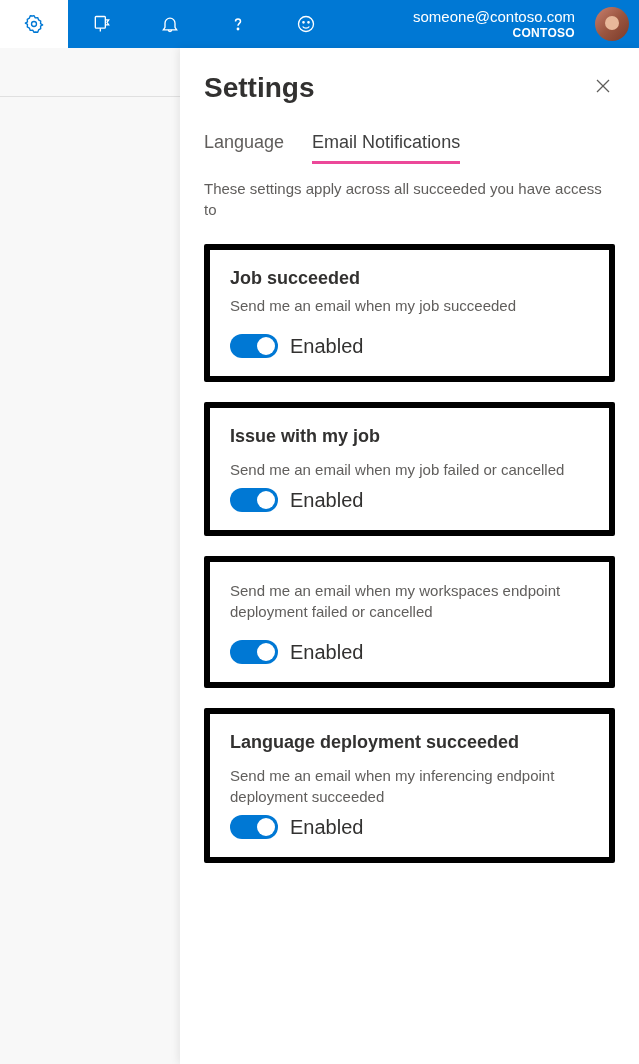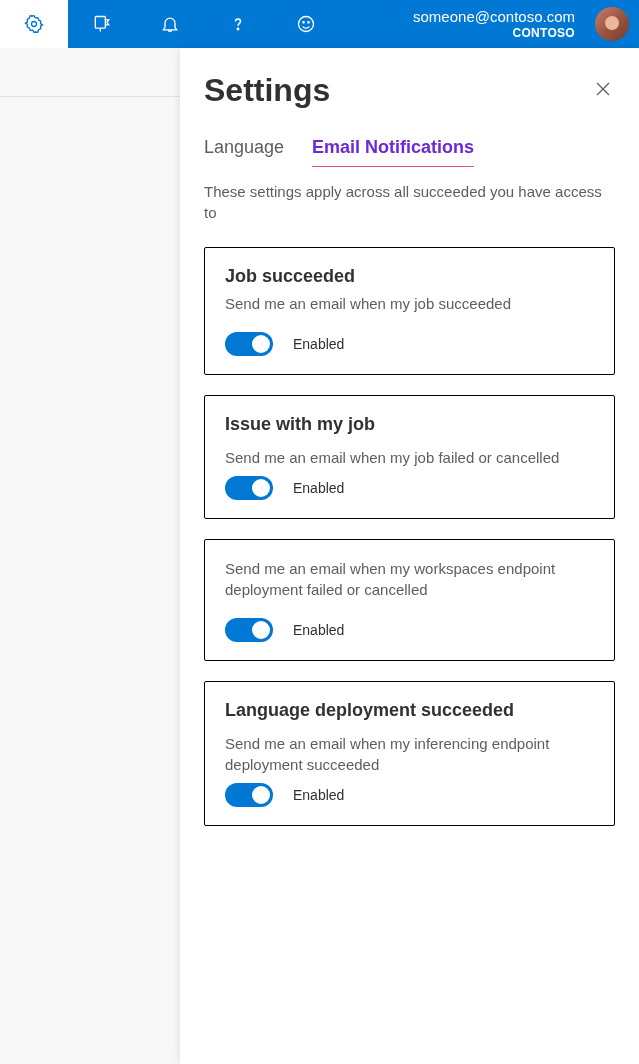--- a/index.html
+++ b/index.html
@@ -86,21 +86,21 @@
       padding: 24px 24px 24px 24px;
       overflow-y: auto;
     }
     .panel-header {
       display: flex;
       align-items: center;
       justify-content: space-between;
       margin-bottom: 28px;
     }
     .panel-title {
-      font-size: 32px;
+      font-size: 28px;
       font-weight: 600;
       color: #323130;
     }
     .close-btn {
       cursor: pointer;
       color: #605e5c;
       padding: 4px;
     }
     .close-btn svg { width: 16px; height: 16px; }
     .tabs {
@@ -110,32 +110,32 @@
       text-align: center;
     }
     .tab {
       font-size: 18px;
       color: #605e5c;
       padding-bottom: 8px;
       cursor: pointer;
       font-weight: 400;
     }
     .tab.active {
-      color: #6d28d9;
-      font-weight: 700;
-      border-bottom: 1px solid #ec4899;
+      color: #404040;
+      font-weight: 400;
+      border-bottom: 3px solid #ec4899;
     }
     .description {
       font-size: 15px;
       color: #605e5c;
       line-height: 1.4;
       margin-bottom: 24px;
     }
     .card {
-      border: 1px solid #000000;
+      border: 6px solid #000000;
       border-radius: 2px;
       padding: 18px 20px 18px 20px;
       margin-bottom: 20px;
       background: #ffffff;
     }
     .card-title {
       font-size: 18px;
       font-weight: 600;
       color: #323130;
       margin-bottom: 6px;
@@ -163,23 +163,22 @@
       content: '';
       position: absolute;
       width: 18px;
       height: 18px;
       background: #ffffff;
       border-radius: 50%;
       top: 3px;
       right: 3px;
     }
     .toggle-label {
-      font-size: 14px;
+      font-size: 20px;
       color: #323130;
-      margin-left: 8px;
     }
     .card.tight .card-desc { margin-bottom: 8px; margin-top: 12px; }
   </style>
 </head>
 <body>
 
 <div class="topbar">
   <div class="topbar-left">
     <div class="topbar-icon active">
       <svg viewBox="0 0 24 24" fill="none" stroke="currentColor" stroke-width="1.6">

